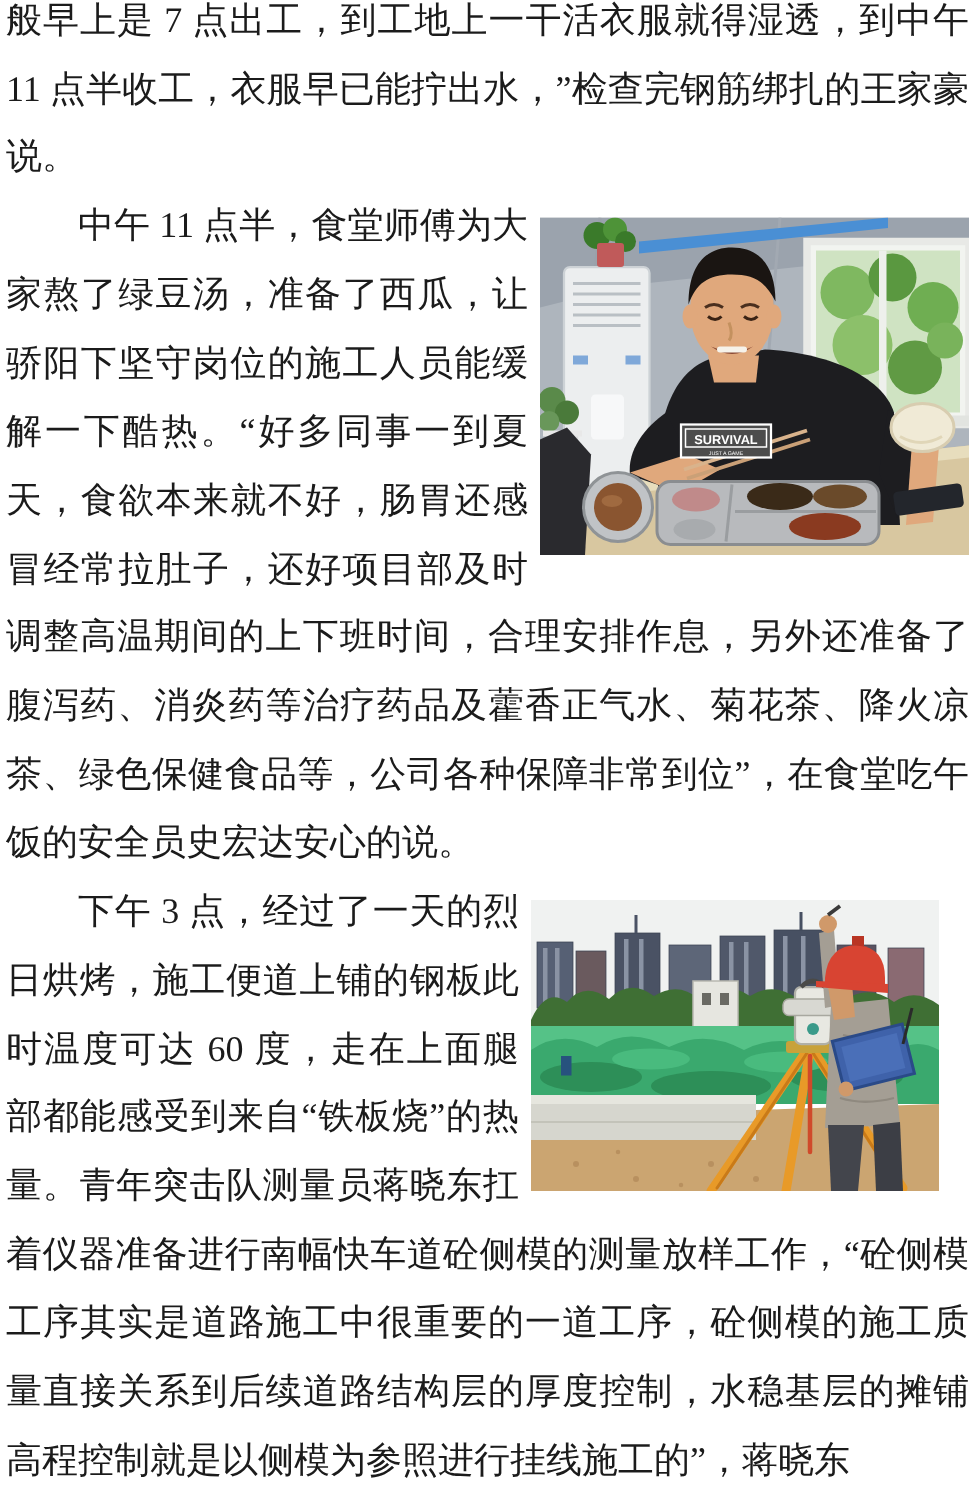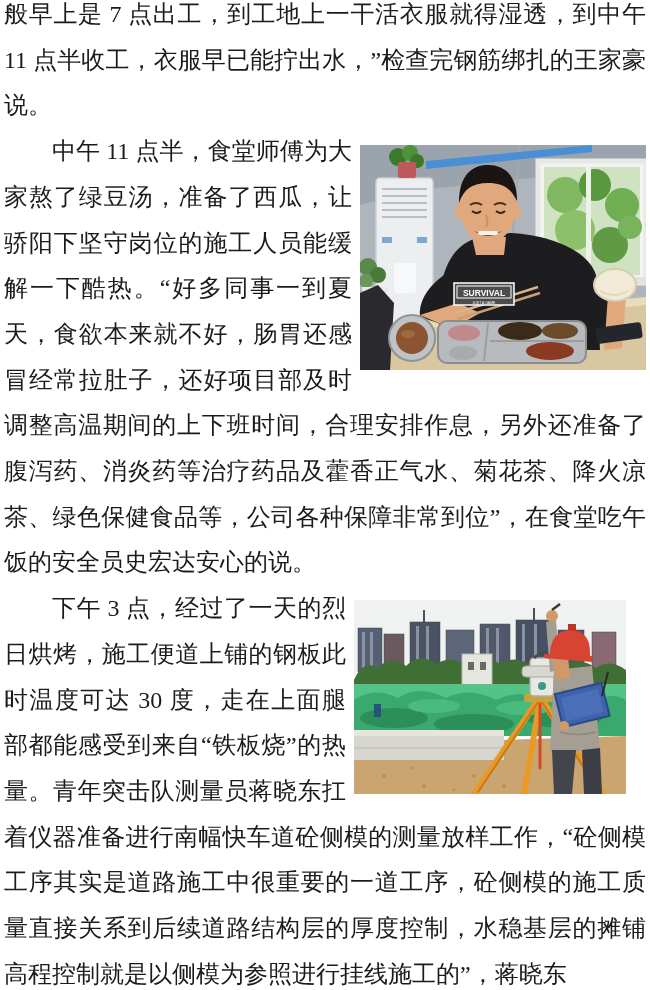--- a/index.html
+++ b/index.html
@@ -244,16 +244,16 @@
           <rect x="204" y="88" width="48" height="34" stroke="#2a4a88" stroke-width="2" fill="#3f62aa"></rect>
           <rect x="209" y="93" width="38" height="24" fill="#4a6fb8"></rect>
         </g>
         <circle cx="210" cy="126" r="5" fill="#d0996a"></circle>
         <line x1="248" y1="96" x2="254" y2="72" stroke="#2a2a2a" stroke-width="2"></line>
 
         <polygon points="198,150 222,150 218,194 200,194" fill="#43454c"></polygon>
         <polygon points="228,150 246,148 248,194 230,194" fill="#3c3e45"></polygon>
       </g>
     </svg>
-    <span>下午 3 点，经过了一天的烈日烘烤，施工便道上铺的钢板此时温度可达 30 度，走在上面腿部都能感受到来自“铁板烧”的热量。青年突击队测量员蒋晓东扛着仪器准备进行南幅快车道砼侧模的测量放样工作，“砼侧模工序其实是道路施工中很重要的一道工序，砼侧模的施工质量直接关系到后续道路结构层的厚度控制，水稳基层的摊铺高程控制就是以侧模为参照进行挂线施工的”，蒋晓东</span>
+    <span>下午 3 点，经过了一天的烈日烘烤，施工便道上铺的钢板此时温度可达 60 度，走在上面腿部都能感受到来自“铁板烧”的热量。青年突击队测量员蒋晓东扛着仪器准备进行南幅快车道砼侧模的测量放样工作，“砼侧模工序其实是道路施工中很重要的一道工序，砼侧模的施工质量直接关系到后续道路结构层的厚度控制，水稳基层的摊铺高程控制就是以侧模为参照进行挂线施工的”，蒋晓东</span>
   </p>
 
 </div>
 
 </body></html>

